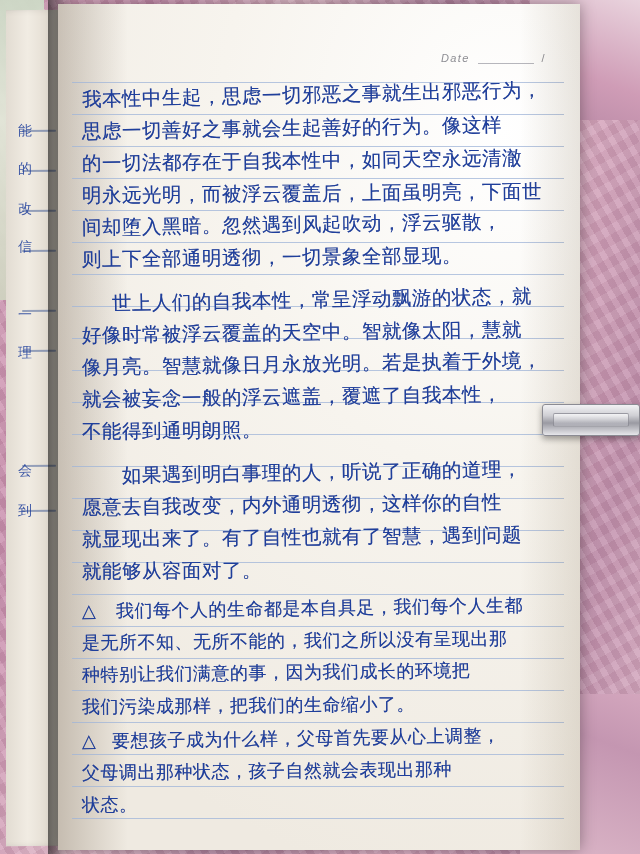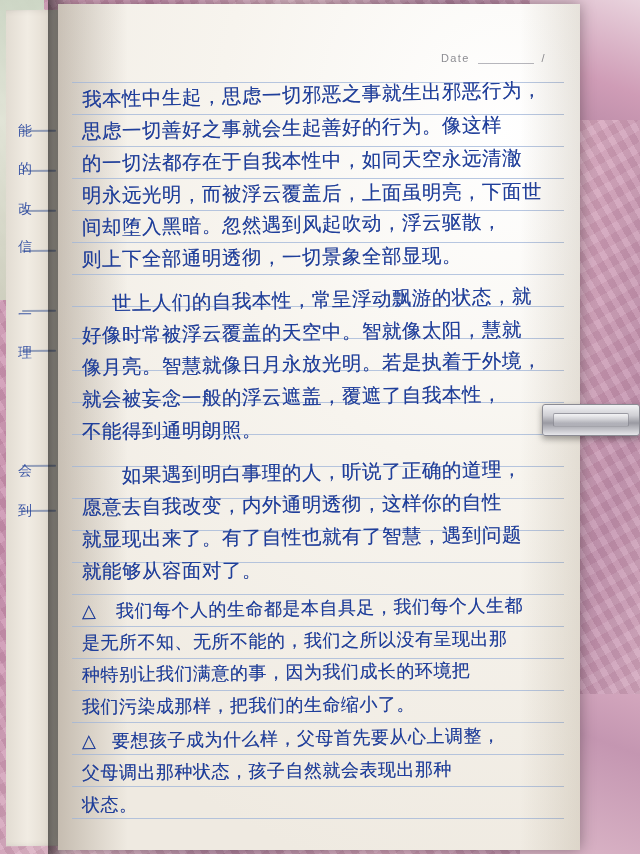--- a/index.html
+++ b/index.html
@@ -130,21 +130,21 @@
     position: absolute;
     right: 34px;
     top: 48px;
     display: flex;
     align-items: flex-end;
     gap: 8px;
     color: #8d8d93;
     font-size: 11px;
     letter-spacing: .12em;
   }
-  .date-label { }
+  .date-label { font-style: italic; }
   .date-line {
     display: inline-block;
     width: 56px;
     border-bottom: 1px solid #b6b6bc;
     height: 10px;
   }
   .date-slash { color: #8d8d93; }
 
   
   .hw {

